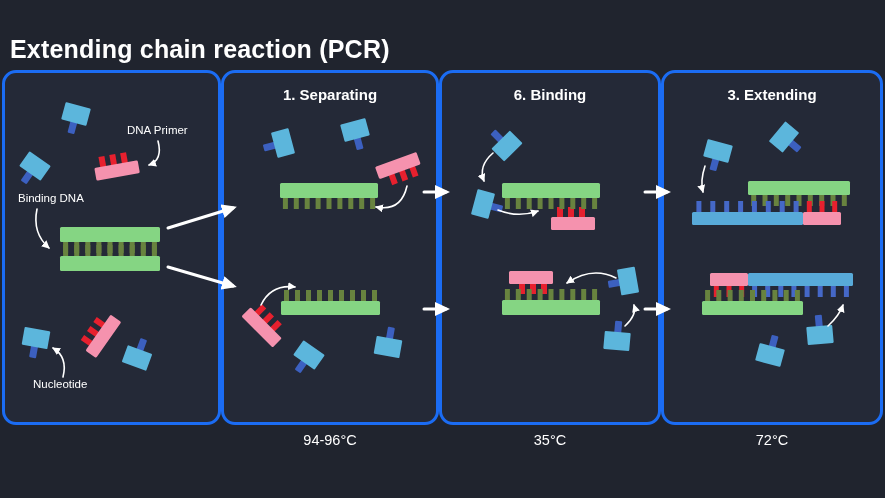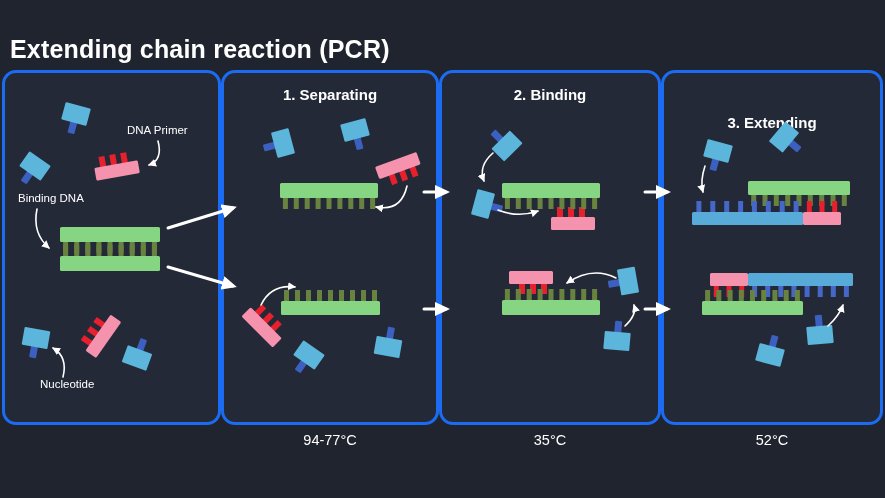--- a/index.html
+++ b/index.html
@@ -55,30 +55,30 @@
 <body>
 
 <h1 class="page-title">Extending chain reaction (PCR)</h1>
 
 <div class="panel" style="left:2px;width:213px;"></div>
 <div class="panel" style="left:221px;width:212px;"></div>
 <div class="panel" style="left:439px;width:216px;"></div>
 <div class="panel" style="left:661px;width:216px;"></div>
 
 <div class="panel-title" style="left:221px;width:218px;">1. Separating</div>
-<div class="panel-title" style="left:439px;width:222px;">2. Binding</div>
-<div class="panel-title" style="left:661px;width:222px;margin-top:28px;">3. Extending</div>
-
-<div class="temp-label" style="left:221px;width:218px;">94-77°C</div>
+<div class="panel-title" style="left:439px;width:222px;">6. Binding</div>
+<div class="panel-title" style="left:661px;width:222px;">3. Extending</div>
+
+<div class="temp-label" style="left:221px;width:218px;">94-96°C</div>
 <div class="temp-label" style="left:439px;width:222px;">35°C</div>
-<div class="temp-label" style="left:661px;width:222px;">52°C</div>
+<div class="temp-label" style="left:661px;width:222px;">72°C</div>
 
 <div class="anno" style="left:127px;top:124px;">DNA Primer</div>
 <div class="anno" style="left:18px;top:192px;">Binding DNA</div>
-<div class="anno" style="left:40px;top:378px;">Nucleotide</div>
+<div class="anno" style="left:33px;top:378px;">Nucleotide</div>
 
 <svg class="overlay" width="885" height="498" viewBox="0 0 885 498">
   <defs>
     <g id="nuc">
       <rect class="nuc-stem" x="-3.5" y="4" width="7" height="16" rx="1"></rect>
       <rect class="nuc-body" x="-13" y="-9" width="26" height="18" rx="1"></rect>
     </g>
     <g id="primer">
       <rect class="tooth-red" x="-16" y="-16" width="6" height="12"></rect>
       <rect class="tooth-red" x="-5" y="-16" width="6" height="12"></rect>

